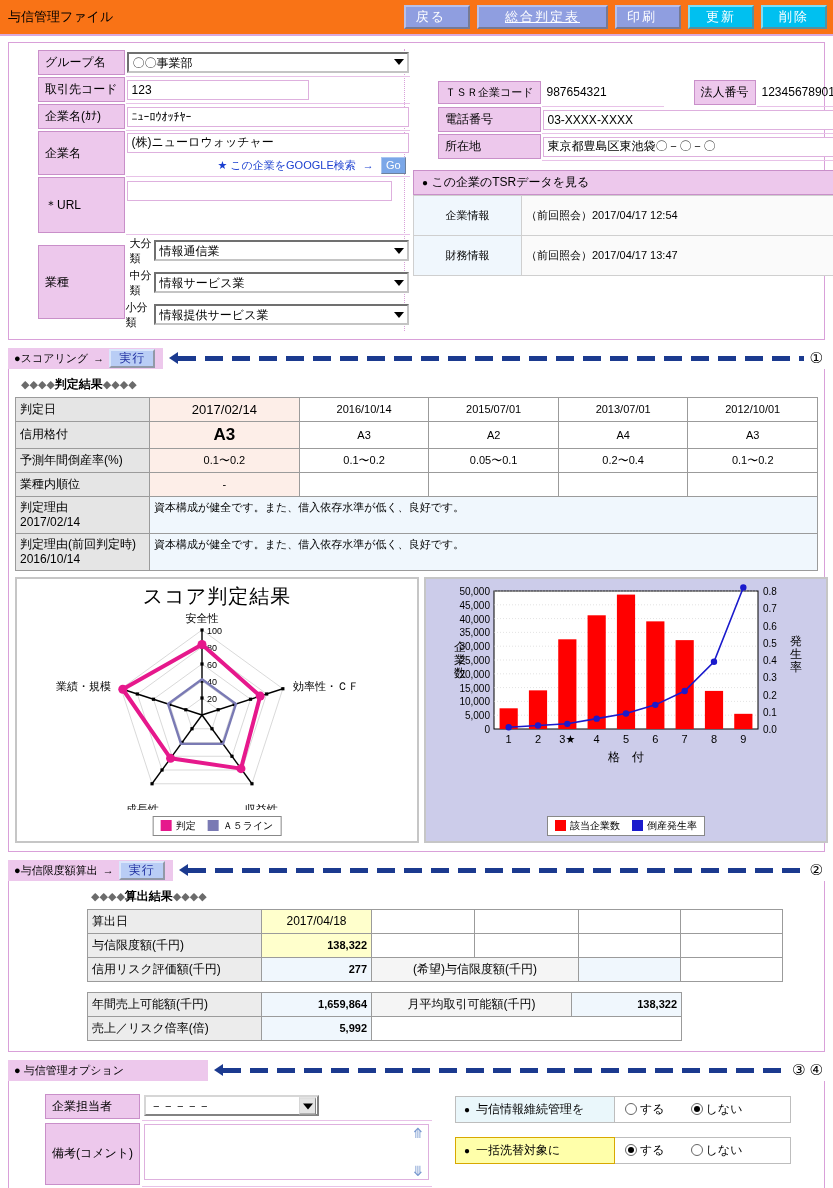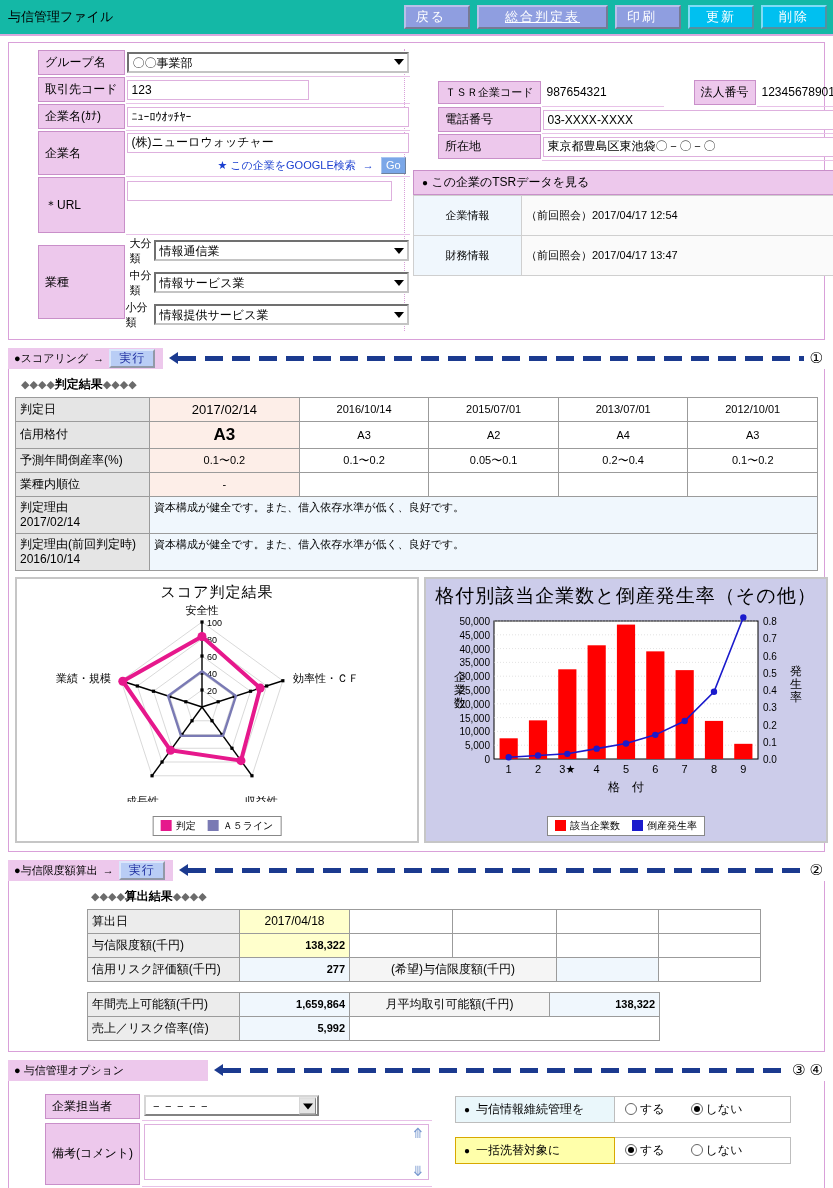--- a/index.html
+++ b/index.html
@@ -5,21 +5,21 @@
   * { box-sizing: border-box; }
   html, body {
     margin: 0; padding: 0;
     background: #ffffff;
     font-family: "Liberation Sans", "DejaVu Sans", sans-serif;
   }
   body { width: 833px; height: 1188px; position: relative; overflow: hidden; font-size: 12px; color: #000; }
 
   
   .titlebar {
-    height: 36px; background: #14b8a6;
+    height: 36px; background: #f97316;
     border-bottom: 2px solid #d9a9dd;
     display: flex; align-items: center; padding: 0 6px 0 8px;
   }
   .titlebar .apptitle { font-size: 13px; font-weight: normal; letter-spacing: 0px; color:#000; }
   .titlebar .btns { margin-left: auto; display: flex; align-items: center; gap: 7px; }
   .btn3d {
     font-size: 13px; color: #fff; text-align: center;
     border: 2px outset #b9c0e8;
     background: #8f9ee0;
     padding: 1px 22px 2px 10px; line-height: 17px;
@@ -136,33 +136,33 @@
   .jc.big { font-size: 16px; font-weight: bold; }
   .jc.cur.big { font-size: 17px; }
   .jc.date-cur { font-size: 13px; }
   .reason { background: #f0f7fd; font-size: 11px; vertical-align: top; padding: 3px 4px; }
   .jk.two { line-height: 15px; }
 
   
   .charts { display: flex; gap: 5px; margin-top: 6px; }
   .chart-box { border: 2px solid #c6c6c6; background: #fff; width: 404px; height: 266px; position: relative; }
   .chart-box.b { background: #ccccea; }
-  .chart-title { text-align: center; font-size: 15px; padding-top: 4px; letter-spacing: 1px; }
+  .chart-title { text-align: center; font-size: 20px; padding-top: 4px; letter-spacing: 1px; }
   .chart-title.b { font-size: 19px; }
   .legend {
     position: absolute; bottom: 5px; left: 50%; transform: translateX(-50%);
     border: 1px solid #888; background: #fff; font-size: 10px;
     padding: 2px 7px; display: flex; gap: 12px; align-items: center; white-space: nowrap;
   }
   .legend .sw { width: 11px; height: 11px; display: inline-block; margin-right: 4px; vertical-align: -2px; }
 
   
   table.calc { border-collapse: collapse; font-size: 11px; margin-left: 72px; }
   table.calc td { border: 1px solid #9b9b9b; padding: 3px 4px; height: 20px; }
-  .ck { background: #ececec; width: 152px; font-size: 12px; }
+  .ck { background: #ececec; width: 174px; font-size: 12px; }
   .cv-yel { background: #ffffcc; text-align: right; width: 110px; font-weight: bold; }
   .cv-yel.ctr { text-align: center; font-weight: normal; font-size: 12px; }
   .cv-blu { background: #f0f7fd; text-align: right; width: 110px; font-weight: bold; }
   .cmid { background: #f5f5f5; text-align: center; width: 200px; font-size: 12px; }
   .cempty { background: #fff; }
 
   
   .opt-wrap { display: flex; padding: 6px 4px 6px 4px; }
   .opt-left { width: 420px; }
   .opt-right { flex: 1; padding-left: 16px; padding-top: 4px; }
@@ -488,21 +488,20 @@
             <text x="125.5" y="203" text-anchor="middle" font-size="11" font-family="Liberation Sans, sans-serif" fill="#000">成長性</text>
             <text x="94" y="79.5" text-anchor="end" font-size="11" font-family="Liberation Sans, sans-serif" fill="#000">業績・規模</text>
           </svg>
         <div class="legend">
           <span><i class="sw" style="background:#e6188c"></i><span>判定</span></span>
           <span><i class="sw" style="background:#7a7ab4"></i><span>Ａ５ライン</span></span>
         </div>
       </div>
 
       <div class="chart-box b">
-        <div class="chart-title b">格付別該当企業数と倒産発生率（その他）</div>
         <svg id="bar-svg" width="400" height="205" style="display:block">
             <rect x="68" y="12" width="264" height="138" fill="#fff" stroke="#000" stroke-width="1"></rect>
             <text x="64" y="154" text-anchor="end" font-size="10" font-family="Liberation Sans, sans-serif" fill="#000">0</text>
             <line x1="68" y1="136.2" x2="332" y2="136.2" stroke="#cfcfcf" stroke-width="0.6" stroke-dasharray="1,2"></line>
             <text x="64" y="140.2" text-anchor="end" font-size="10" font-family="Liberation Sans, sans-serif" fill="#000">5,000</text>
             <line x1="68" y1="122.4" x2="332" y2="122.4" stroke="#cfcfcf" stroke-width="0.6" stroke-dasharray="1,2"></line>
             <text x="64" y="126.4" text-anchor="end" font-size="10" font-family="Liberation Sans, sans-serif" fill="#000">10,000</text>
             <line x1="68" y1="108.6" x2="332" y2="108.6" stroke="#cfcfcf" stroke-width="0.6" stroke-dasharray="1,2"></line>
             <text x="64" y="112.6" text-anchor="end" font-size="10" font-family="Liberation Sans, sans-serif" fill="#000">15,000</text>
             <line x1="68" y1="94.8" x2="332" y2="94.8" stroke="#cfcfcf" stroke-width="0.6" stroke-dasharray="1,2"></line>

